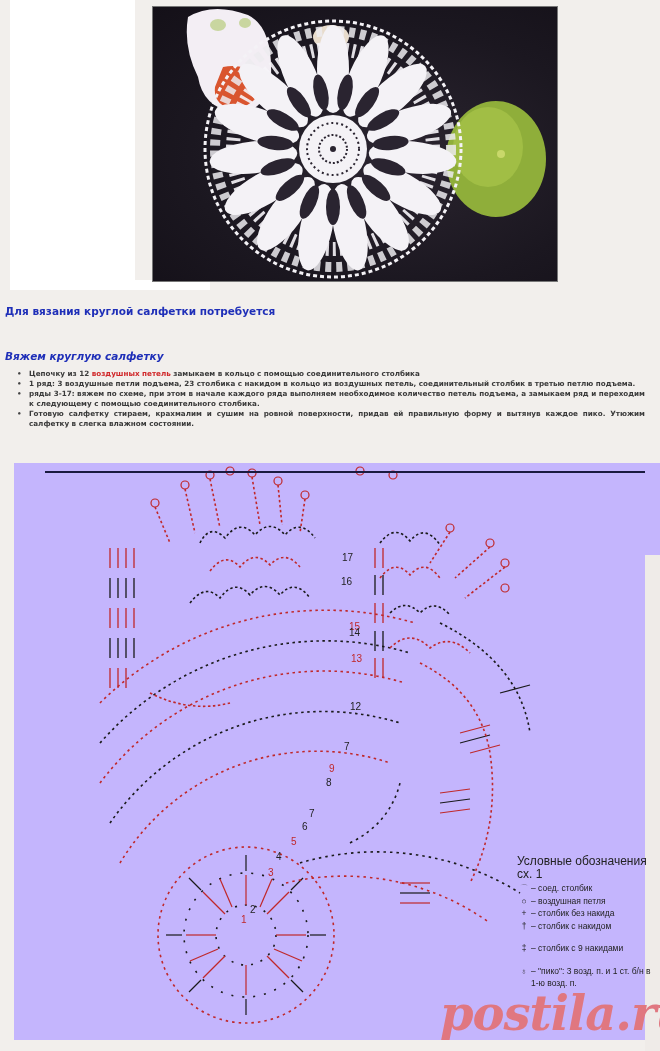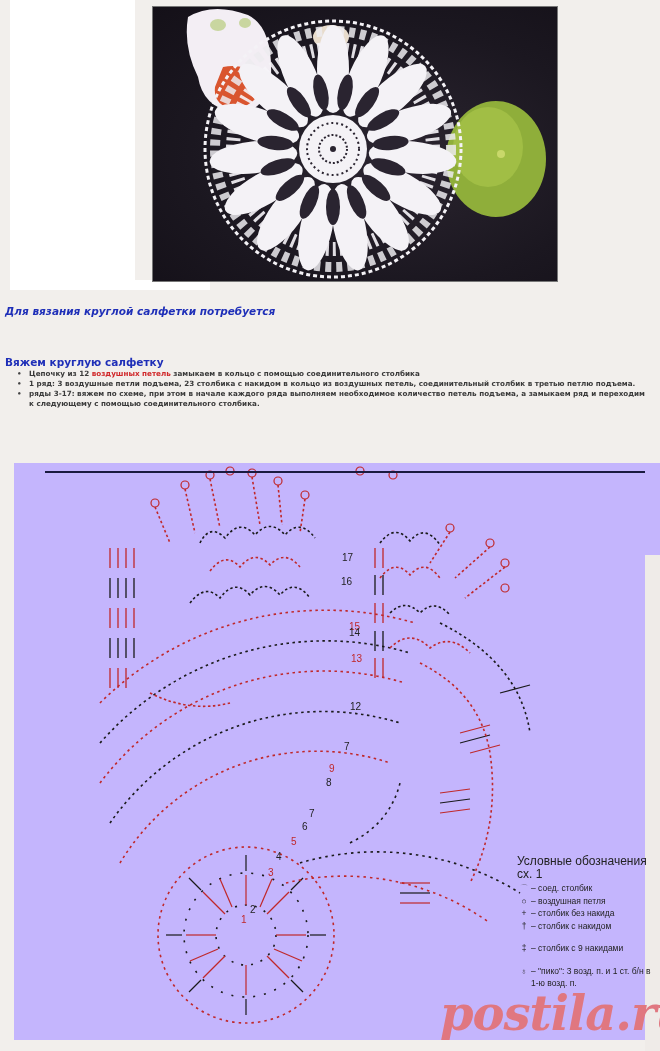--- a/index.html
+++ b/index.html
@@ -122,26 +122,27 @@
       </g>
       <circle r="34" fill="#f4f2f6"></circle>
       <circle r="26" fill="none" stroke="#2a2430" stroke-width="2" stroke-dasharray="2 3"></circle>
       <circle r="14" fill="none" stroke="#2a2430" stroke-width="2" stroke-dasharray="2 2"></circle>
       <circle r="3" fill="#2a2430"></circle>
     </g>
   </svg>
 </div>
 
 <div class="text-block">
-  <h2 class="section-title" style="top:9px;font-style:italic;">Для вязания круглой салфетки потребуется</h2>
-  <h2 class="section-title" style="top:60px;">Вяжем круглую салфетку</h2>
+  <h2 class="section-title" style="top:9px;">Для вязания круглой салфетки потребуется</h2>
+  <h2 class="section-title" style="top:54px;font-style:italic;">Вяжем круглую салфетку</h2>
   <ul class="items bold-li" style="top:73px;">
     <li><span>Цепочку из 12 </span><span class="hl">воздушных петель</span><span> замыкаем в кольцо с помощью соединительного столбика</span></li>
     <li>1 ряд: 3 воздушные петли подъема, 23 столбика с накидом в кольцо из воздушных петель, соединительный столбик в третью петлю подъема.</li>
     <li>ряды 3-17: вяжем по схеме, при этом в начале каждого ряда выполняем необходимое количество петель подъема, а замыкаем ряд и переходим к следующему с помощью соединительного столбика.</li>
+    <li>Готовую салфетку стираем, крахмалим и сушим на ровной поверхности, придав ей правильную форму и вытянув каждое пико. Утюжим салфетку в слегка влажном состоянии.</li>
   </ul>
 </div>
 
 <div class="diagram-area">
   <svg width="631" height="577" viewBox="0 0 631 577">
     <defs>
       <pattern id="chainR" width="7" height="7" patternUnits="userSpaceOnUse">
         <circle cx="3.5" cy="3.5" r="2.2" fill="none" stroke="#c0282a" stroke-width="1.2"></circle>
       </pattern>
     </defs>

